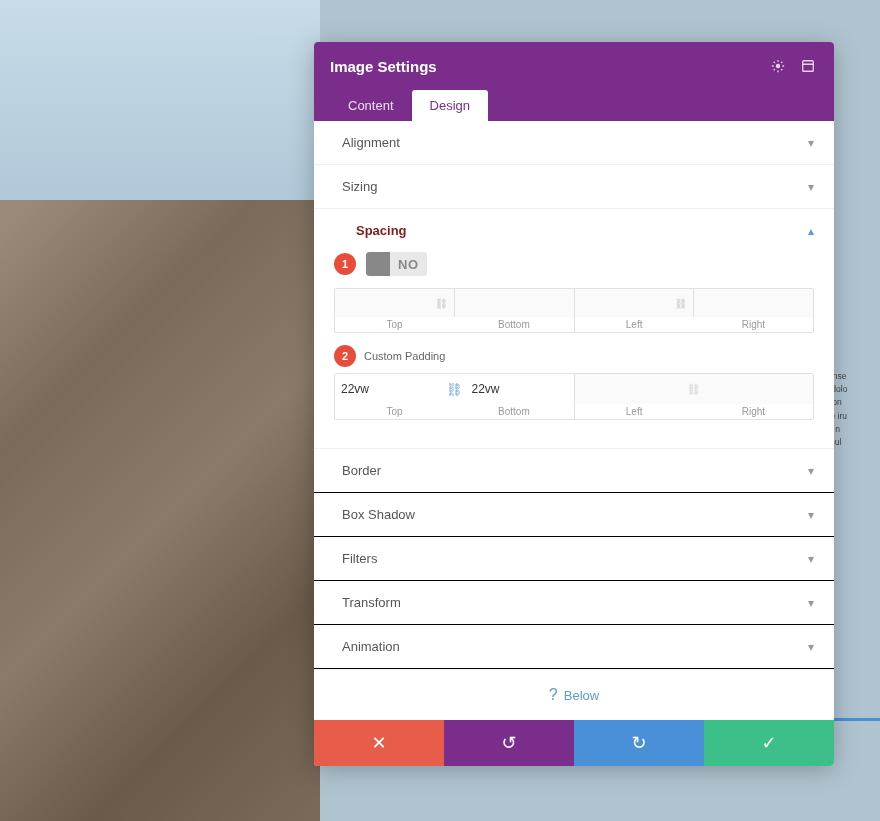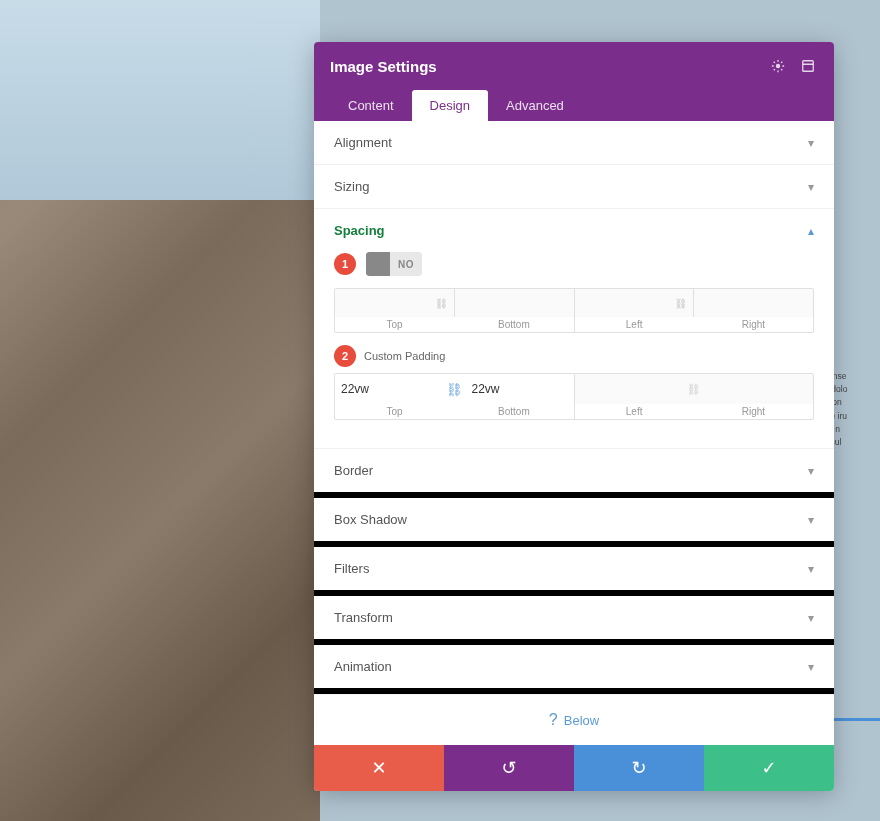--- a/index.html
+++ b/index.html
@@ -132,20 +132,21 @@
       justify-content: space-between;
       padding: 14px 20px;
       border-bottom: 1px solid #f0f0f0;
       cursor: pointer;
     }
 
     .section-label {
       font-size: 13px;
       color: #555;
       font-weight: 500;
+      margin-left: 8px;
     }
 
     .chevron {
       color: #999;
       font-size: 12px;
     }
 
     
     .section-expanded {
       border-bottom: 1px solid #f0f0f0;
@@ -154,22 +155,23 @@
     .section-expanded-header {
       display: flex;
       align-items: center;
       justify-content: space-between;
       padding: 14px 20px;
       cursor: pointer;
     }
 
     .section-expanded-label {
       font-size: 13px;
-      color: #15803d;
+      color: #7f1d1d;
       font-weight: 600;
+      margin-left: 22px;
     }
 
     .section-content {
       padding: 0 20px 16px 20px;
     }
 
     
     .field-row {
       margin-bottom: 12px;
     }
@@ -210,34 +212,34 @@
     }
 
     .toggle-handle {
       width: 24px;
       height: 24px;
       background: #888;
       border-radius: 3px 0 0 3px;
     }
 
     .toggle-label-text {
-      font-size: 10px;
+      font-size: 13px;
       color: #888;
       padding: 0 8px;
       font-weight: 600;
       letter-spacing: 0.5px;
     }
 
     
     .collapsed-section {
       display: flex;
       align-items: center;
       justify-content: space-between;
       padding: 14px 20px;
-      border-bottom: 6px solid #000000;
+      border-bottom: 1px solid #000000;
       cursor: pointer;
     }
 
     
     .help-row {
       display: flex;
       align-items: center;
       justify-content: center;
       padding: 16px;
       gap: 6px;
@@ -298,21 +300,20 @@
           <rect x="2" y="2" width="12" height="12" rx="1"></rect>
           <line x1="2" y1="6" x2="14" y2="6"></line>
         </svg>
       </div>
     </div>
   </div>
 
   <div class="modal-tabs">
     <div class="tab">Content</div>
     <div class="tab active">Design</div>
-    <div class="tab">Advanced</div>
   </div>
 
   <div class="modal-body">
 
     <div class="section-row">
       <span class="section-label">Alignment</span>
       <span class="chevron">▾</span>
     </div>
 
     <div class="section-row">

